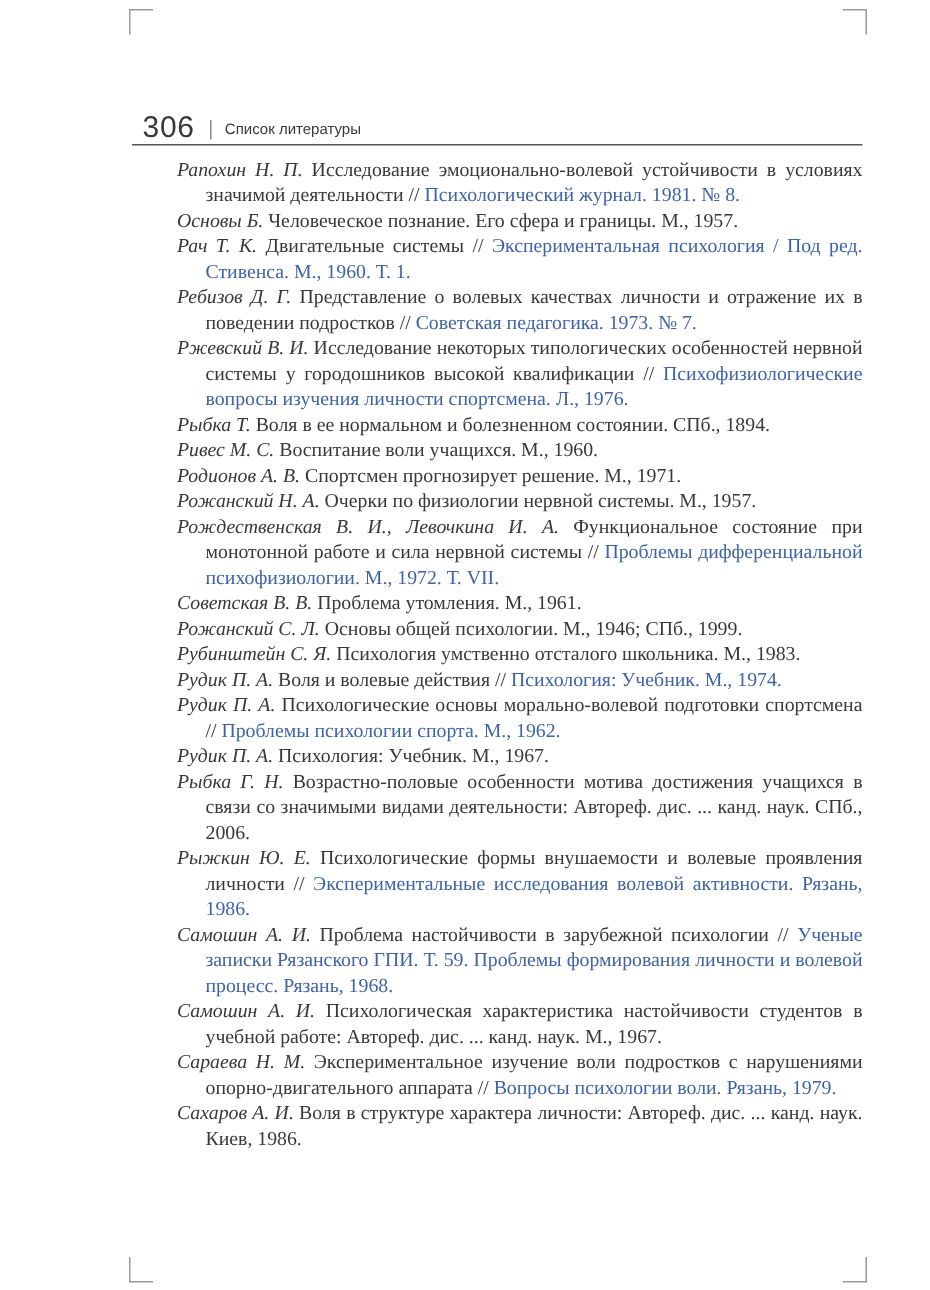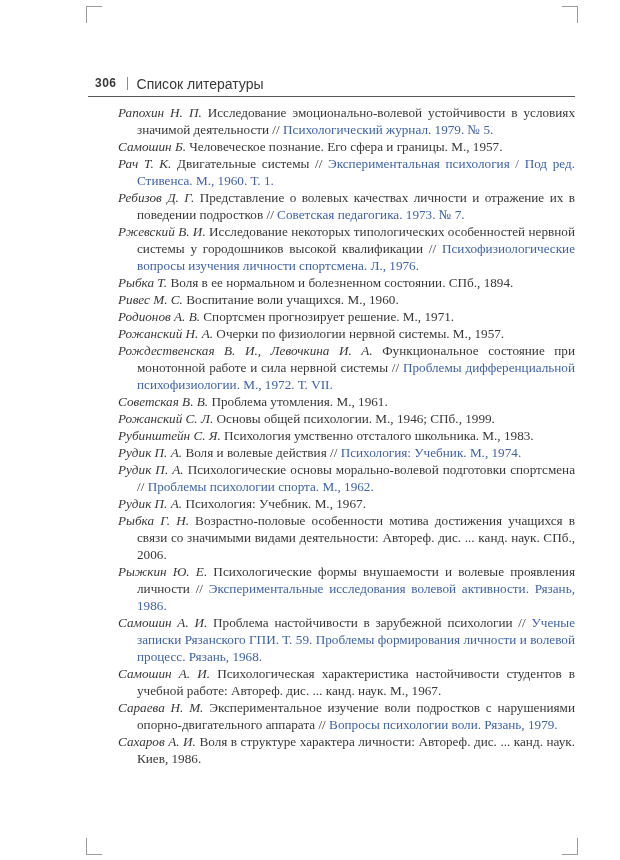--- a/index.html
+++ b/index.html
@@ -33,34 +33,34 @@
   
   .page-header {
     position: absolute;
     left: 95px;
     top: 74px;
     display: flex;
     align-items: center;
   }
   .page-num {
     font-family: "Liberation Sans", sans-serif;
-    font-weight: bold;
-    font-size: 12px;
+    font-weight: normal;
+    font-size: 20px;
     color: var(--text-color, #3a3a3a);
     letter-spacing: 0.5px;
   }
   .hdr-sep {
     width: 1px;
     height: 13px;
     background: #8b8b8b;
     margin: 1px 9px 0 10px;
   }
   .section-title {
     font-family: "Liberation Sans", sans-serif;
-    font-size: 14px;
+    font-size: 10px;
     color: var(--text-color, #3a3a3a);
     padding-top: 2px;
   }
   .header-rule {
     position: absolute;
     left: 88px;
     top: 96px;
     width: 487px;
     height: 1px;
     background: var(--rule-color, #555555);
@@ -99,22 +99,22 @@
 
   <header class="page-header">
     <span class="page-num">306</span>
     <span class="hdr-sep"></span>
     <span class="section-title">Список литературы</span>
   </header>
 
   <div class="header-rule"></div>
 
   <main class="bibliography">
-      <p class="bib-entry"><span class="seg-author">Рапохин Н. П.</span><span class="seg-plain"> Исследование эмоционально-волевой устойчивости в условиях значимой деятельности // </span><span class="seg-link">Психологический журнал. 1979. № 5.</span></p>
-      <p class="bib-entry"><span class="seg-author">Самошин Б.</span><span class="seg-plain"> Человеческое познание. Его сфера и границы. М., 1957.</span></p>
+      <p class="bib-entry"><span class="seg-author">Рапохин Н. П.</span><span class="seg-plain"> Исследование эмоционально-волевой устойчивости в условиях значимой деятельности // </span><span class="seg-link">Психологический журнал. 1981. № 8.</span></p>
+      <p class="bib-entry"><span class="seg-author">Основы Б.</span><span class="seg-plain"> Человеческое познание. Его сфера и границы. М., 1957.</span></p>
       <p class="bib-entry"><span class="seg-author">Рач Т. К.</span><span class="seg-plain"> Двигательные системы // </span><span class="seg-link">Экспериментальная психология / Под ред. Стивенса. М., 1960. Т. 1.</span></p>
       <p class="bib-entry"><span class="seg-author">Ребизов Д. Г.</span><span class="seg-plain"> Представление о волевых качествах личности и отражение их в поведении подростков // </span><span class="seg-link">Советская педагогика. 1973. № 7.</span></p>
       <p class="bib-entry"><span class="seg-author">Ржевский В. И.</span><span class="seg-plain"> Исследование некоторых типологических особенностей нервной системы у городошников высокой квалификации // </span><span class="seg-link">Психофизиологические вопросы изучения личности спортсмена. Л., 1976.</span></p>
       <p class="bib-entry"><span class="seg-author">Рыбка Т.</span><span class="seg-plain"> Воля в ее нормальном и болезненном состоянии. СПб., 1894.</span></p>
       <p class="bib-entry"><span class="seg-author">Ривес М. С.</span><span class="seg-plain"> Воспитание воли учащихся. М., 1960.</span></p>
       <p class="bib-entry"><span class="seg-author">Родионов А. В.</span><span class="seg-plain"> Спортсмен прогнозирует решение. М., 1971.</span></p>
       <p class="bib-entry"><span class="seg-author">Рожанский Н. А.</span><span class="seg-plain"> Очерки по физиологии нервной системы. М., 1957.</span></p>
       <p class="bib-entry"><span class="seg-author">Рождественская В. И., Левочкина И. А.</span><span class="seg-plain"> Функциональное состояние при монотонной работе и сила нервной системы // </span><span class="seg-link">Проблемы дифференциальной психофизиологии. М., 1972. Т. VII.</span></p>
       <p class="bib-entry"><span class="seg-author">Советская В. В.</span><span class="seg-plain"> Проблема утомления. М., 1961.</span></p>
       <p class="bib-entry"><span class="seg-author">Рожанский С. Л.</span><span class="seg-plain"> Основы общей психологии. М., 1946; СПб., 1999.</span></p>

